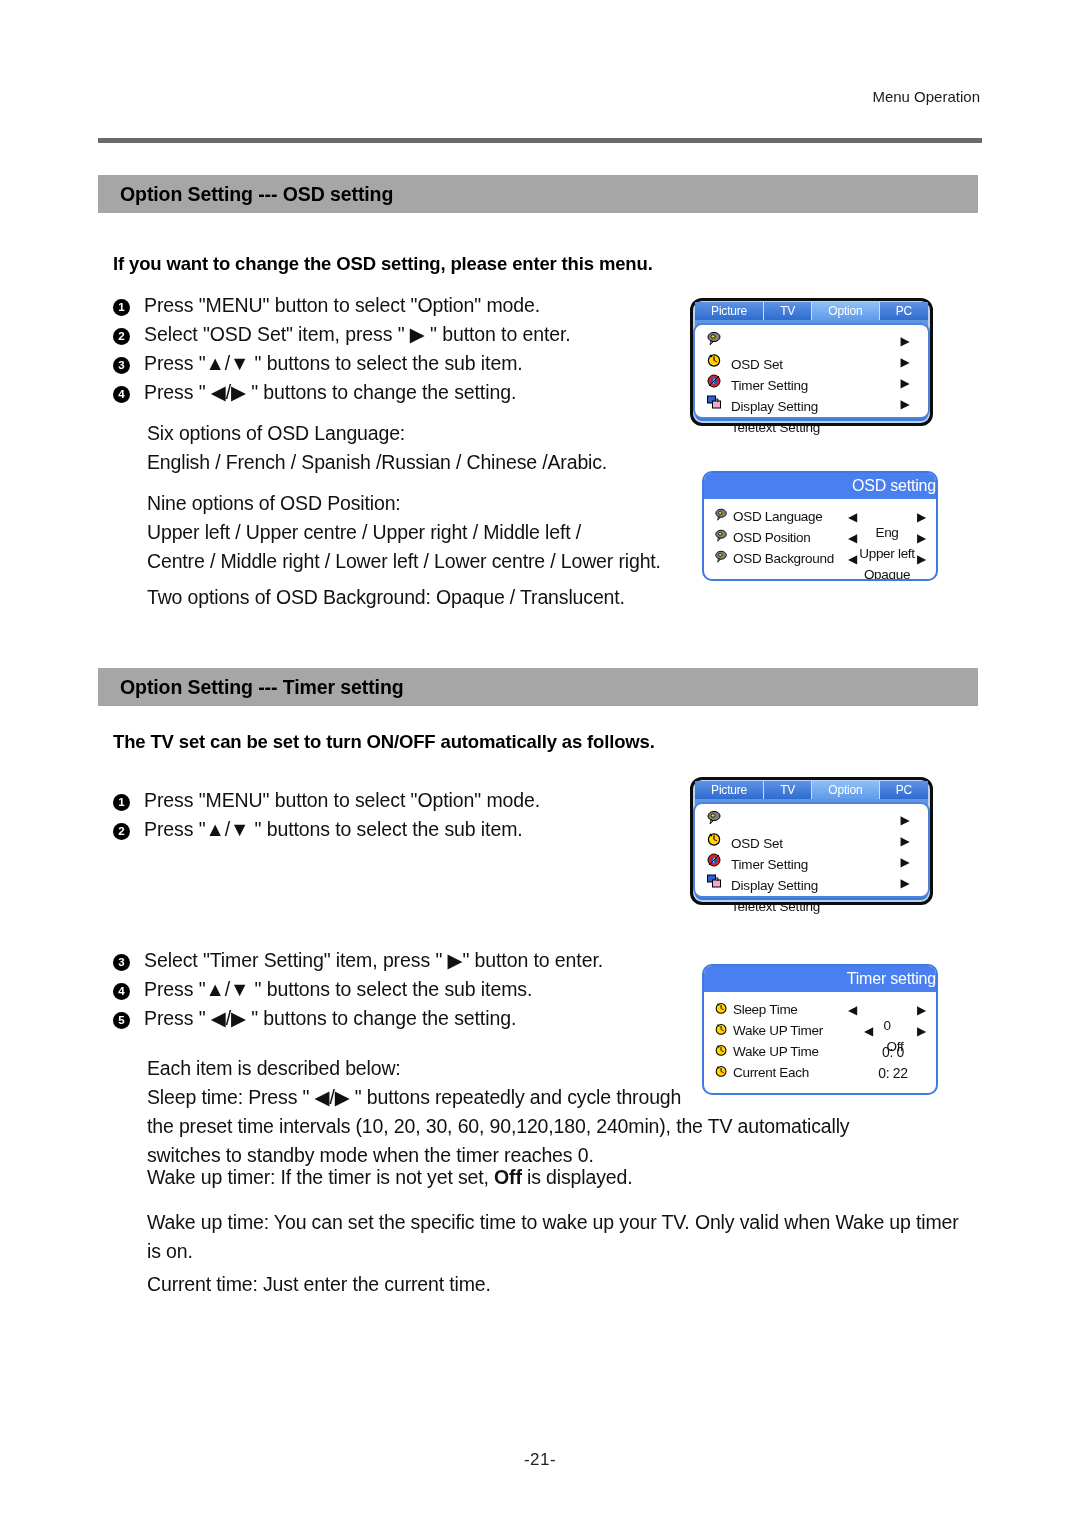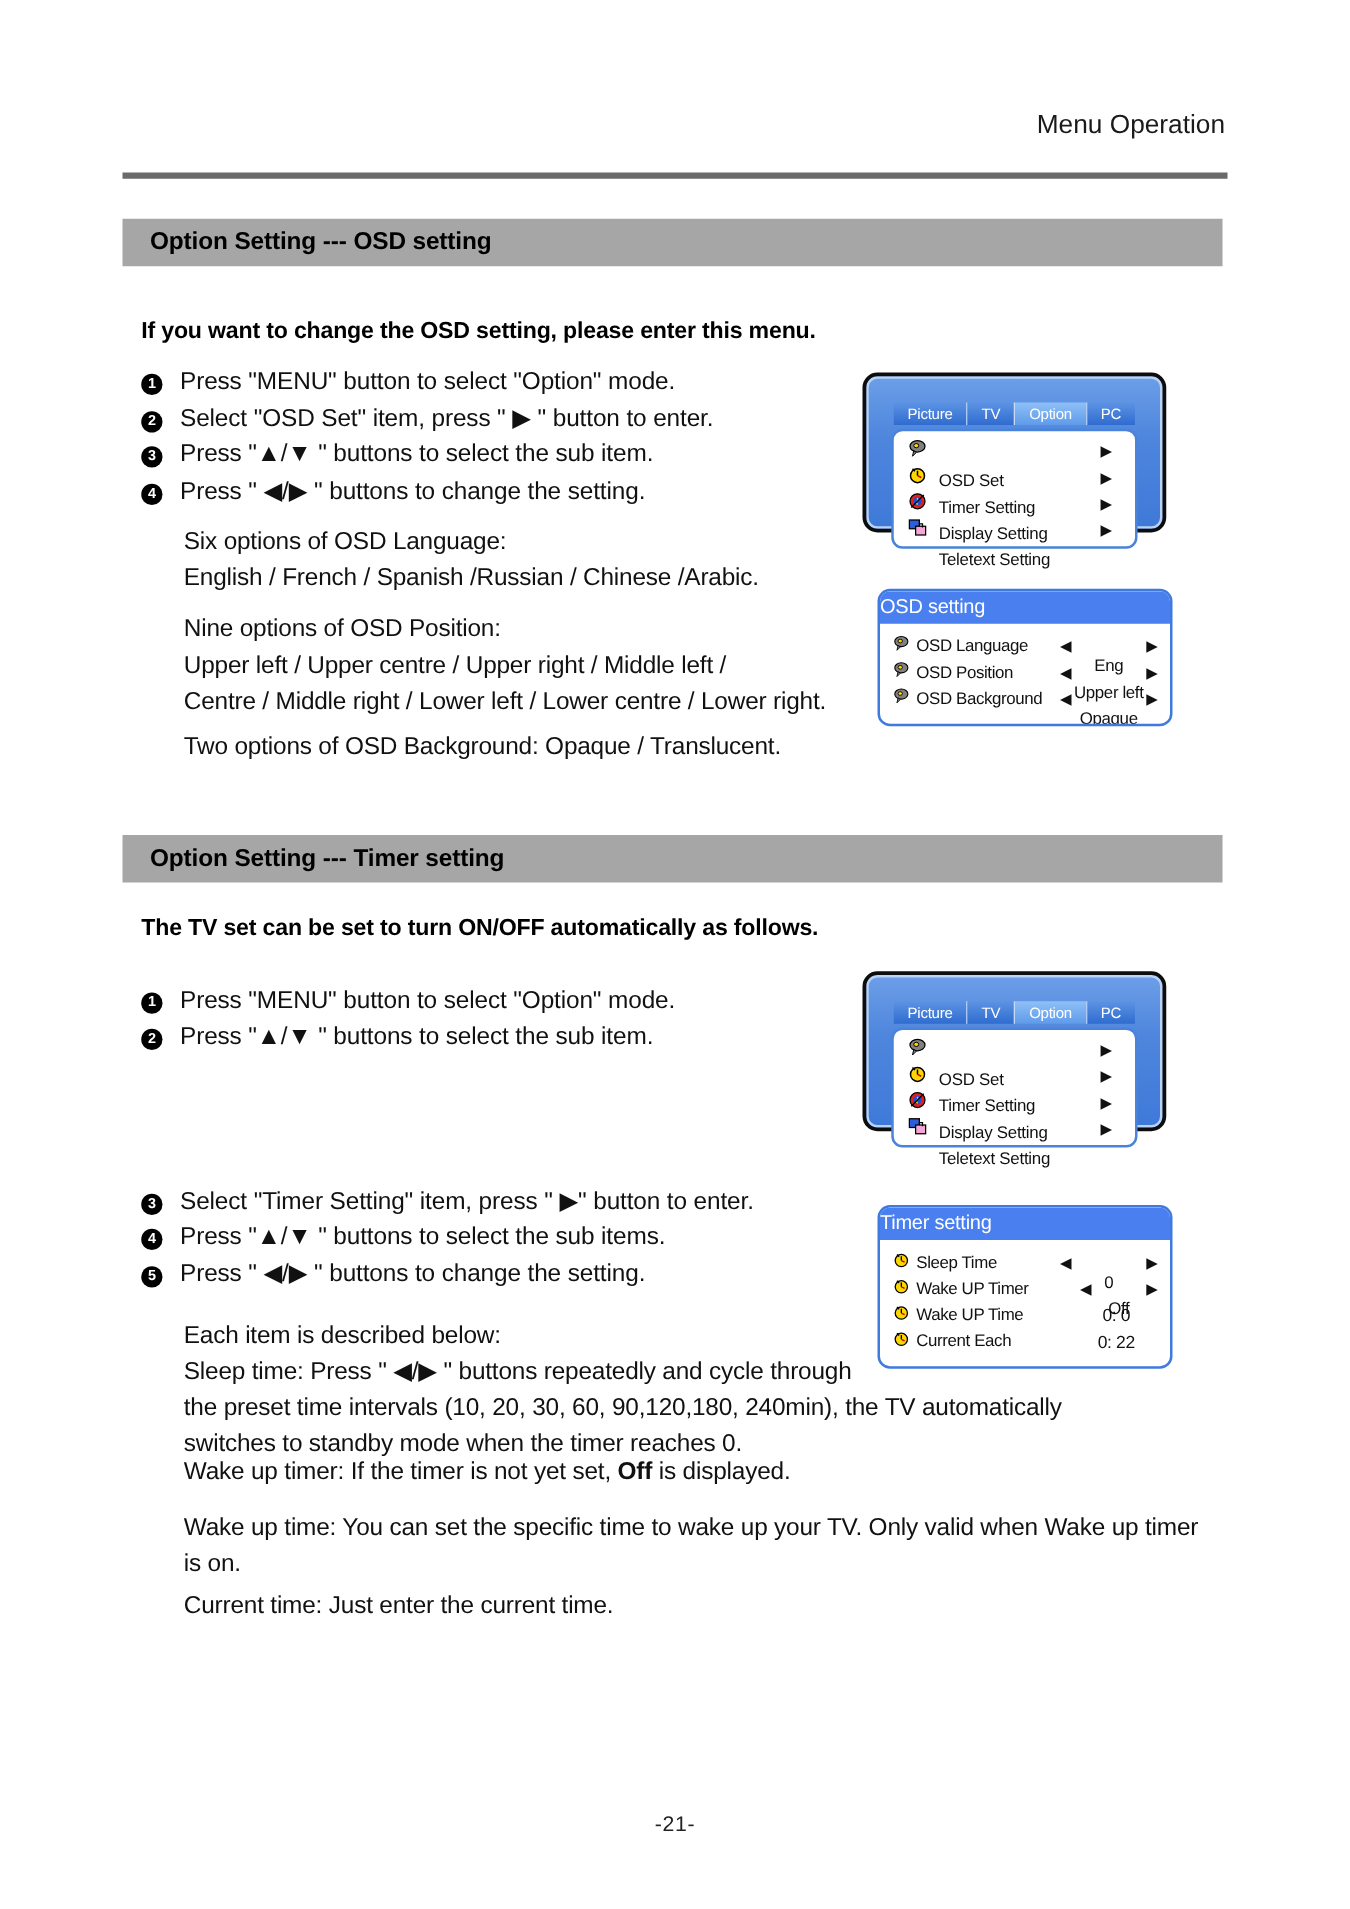--- a/index.html
+++ b/index.html
@@ -31,21 +31,21 @@
     font-size: 38px;
     font-weight: 400;
     letter-spacing: -0.4px;
     line-height: 46px;
     color: #111;
   }
   .page-kicker {
     position: absolute;
     right: 2px;
     top: 12px;
-    font-size: 21px;
+    font-size: 15px;
     font-weight: 400;
     color: #1a1a1a;
   }
   .header-rule {
     position: absolute;
     left: 98px;
     top: 138px;
     width: 884px;
     height: 5px;
     background: #6a6a6a;
@@ -125,21 +125,21 @@
 
   
   .tvmenu {
     position: absolute;
     width: 243px;
     height: 128px;
     border: 3px solid #0d0d0d;
     border-radius: 12px;
     background: linear-gradient(180deg, #6d9fe8 0%, #4e86dd 40%, #3f79d8 100%);
     box-sizing: border-box;
-    padding: 20px;
+    padding: 0;
     box-shadow: inset 0 0 0 2px #b9d2f5;
   }
   .tv-tabs {
     display: flex;
     height: 18px;
     margin: 1px 2px 3px 2px;
   }
   .tv-tab {
     flex: 1 1 auto;
     text-align: center;
@@ -184,21 +184,21 @@
     border-radius: 10px;
     background: #ffffff;
     box-sizing: border-box;
     overflow: hidden;
   }
   .subpanel-title {
     height: 26px;
     line-height: 26px;
     background: #4a7ff0;
     color: #ffffff;
-    text-align: left;
+    text-align: right;
     font-size: 16px;
     letter-spacing: -0.2px;
   }
   .subpanel-body { padding: 7px 8px 10px 10px; }
   .sub-row {
     display: flex;
     align-items: center;
     height: 21px;
     font-size: 13.5px;
     color: #111;

